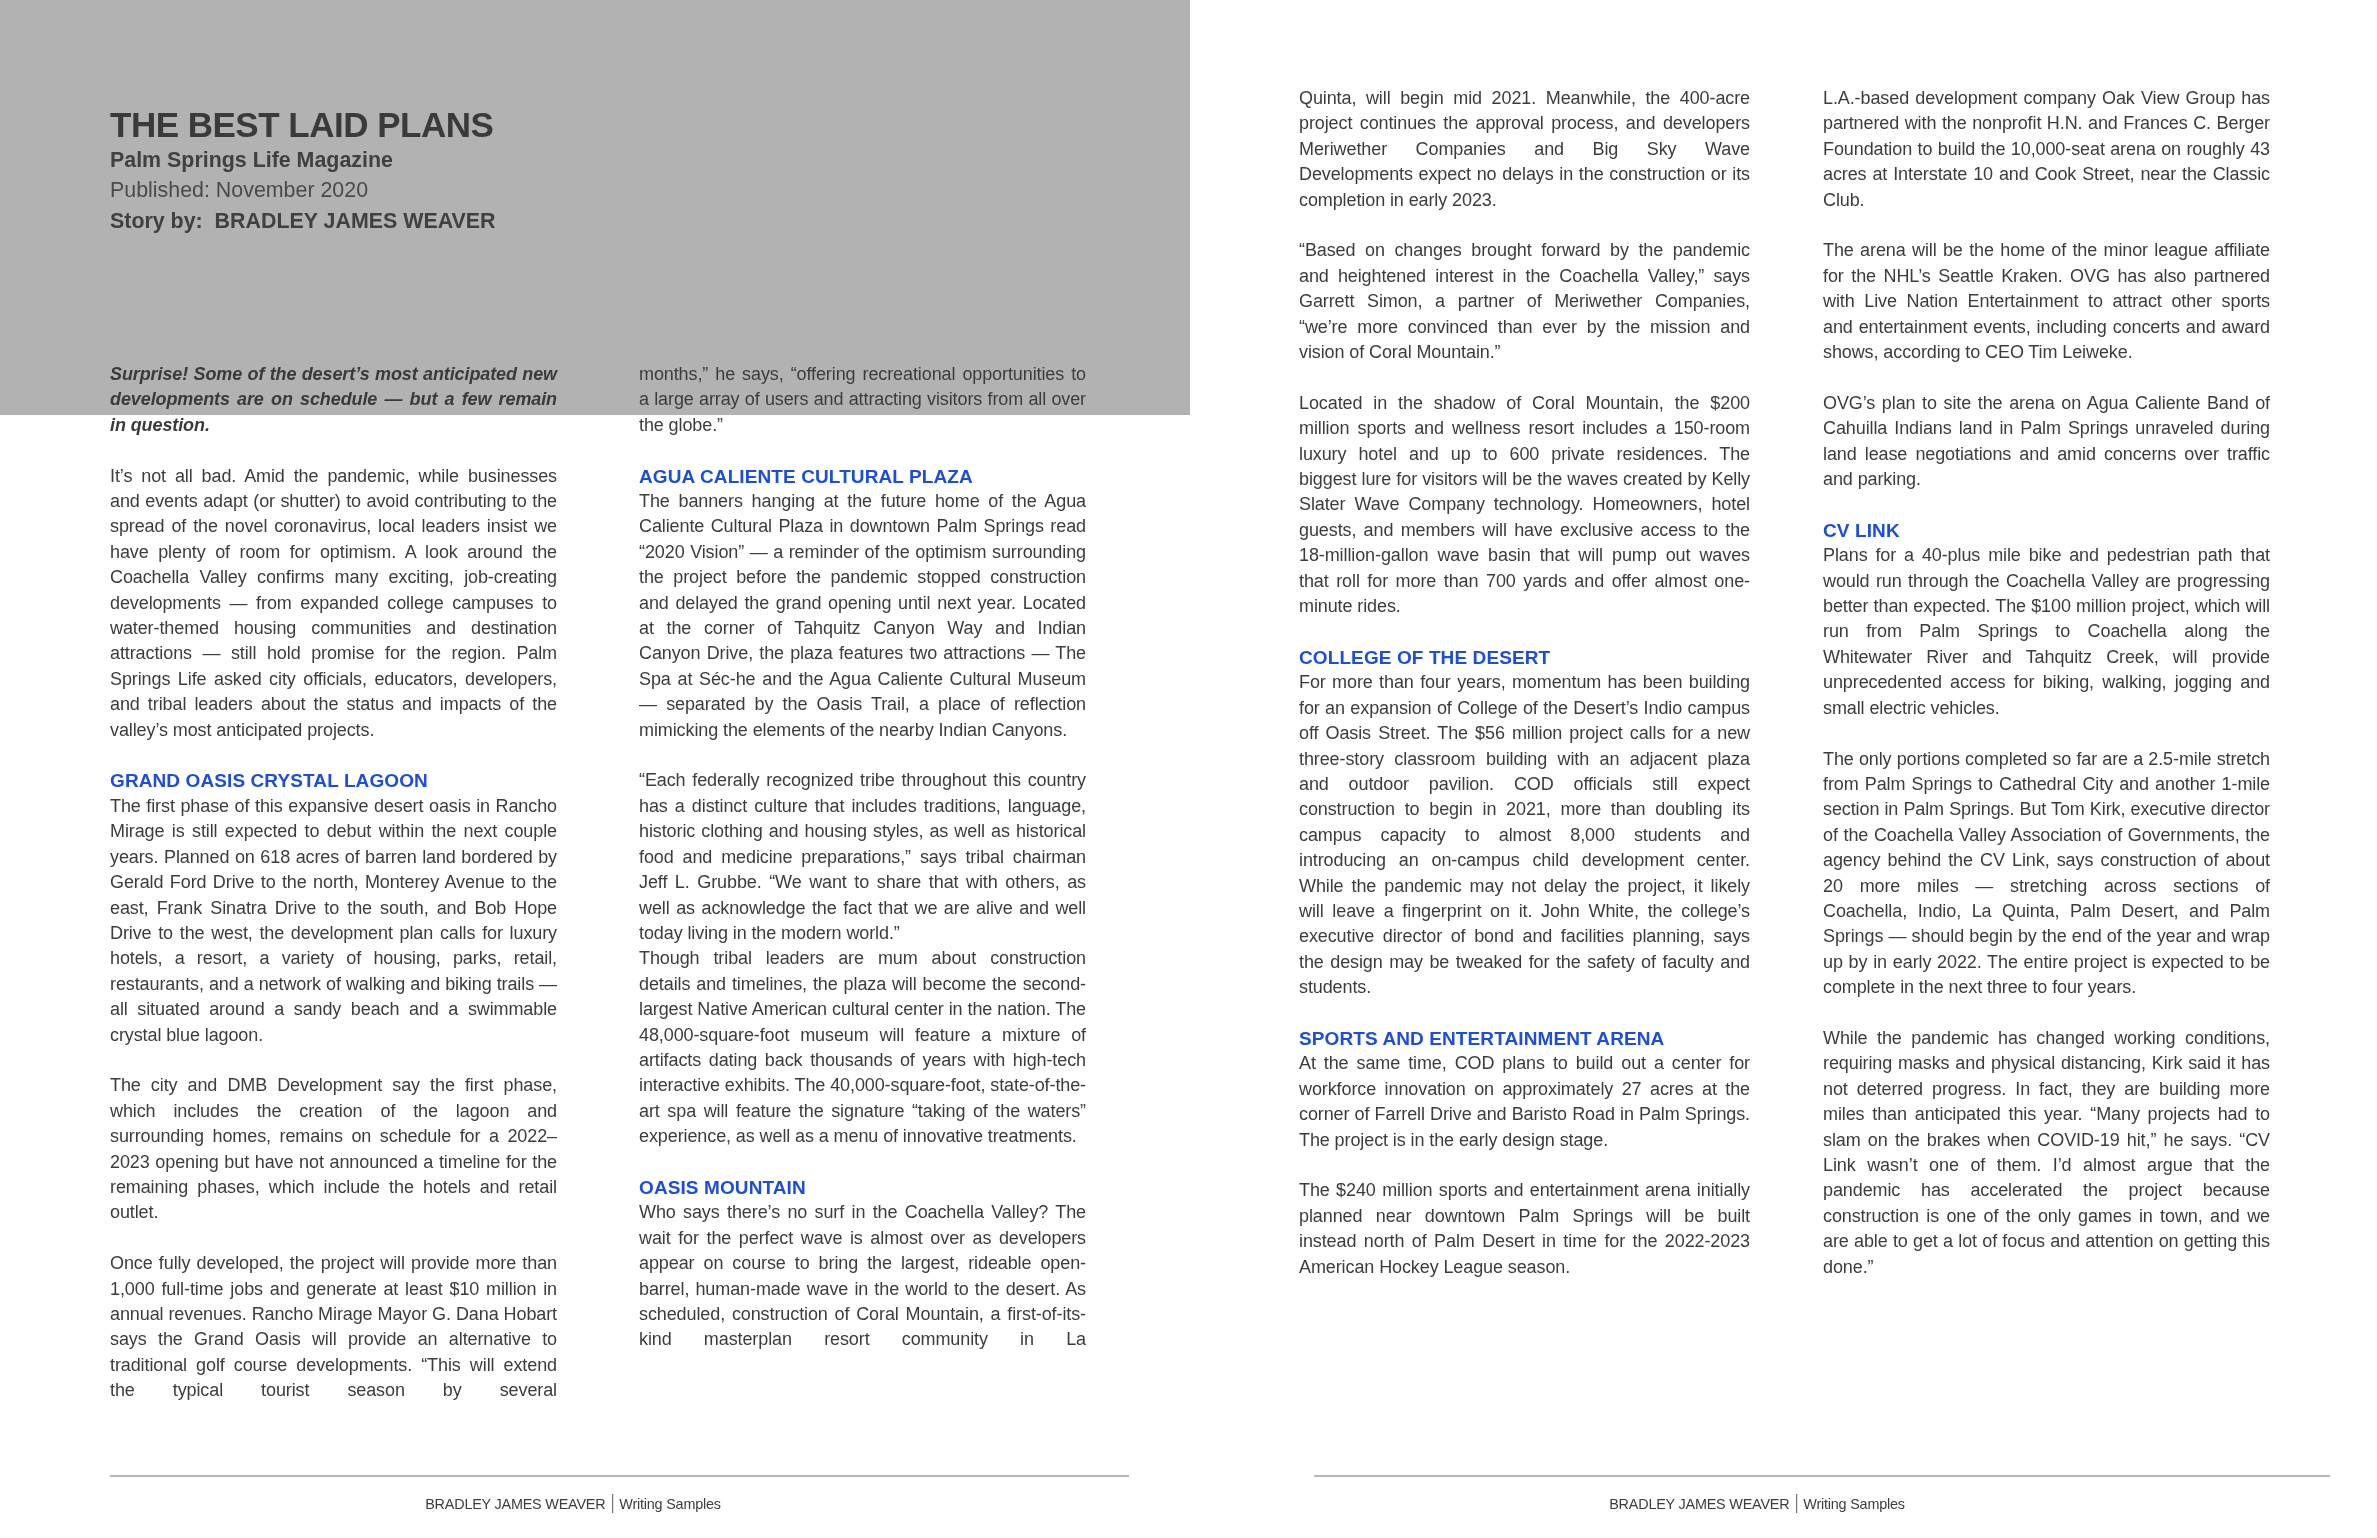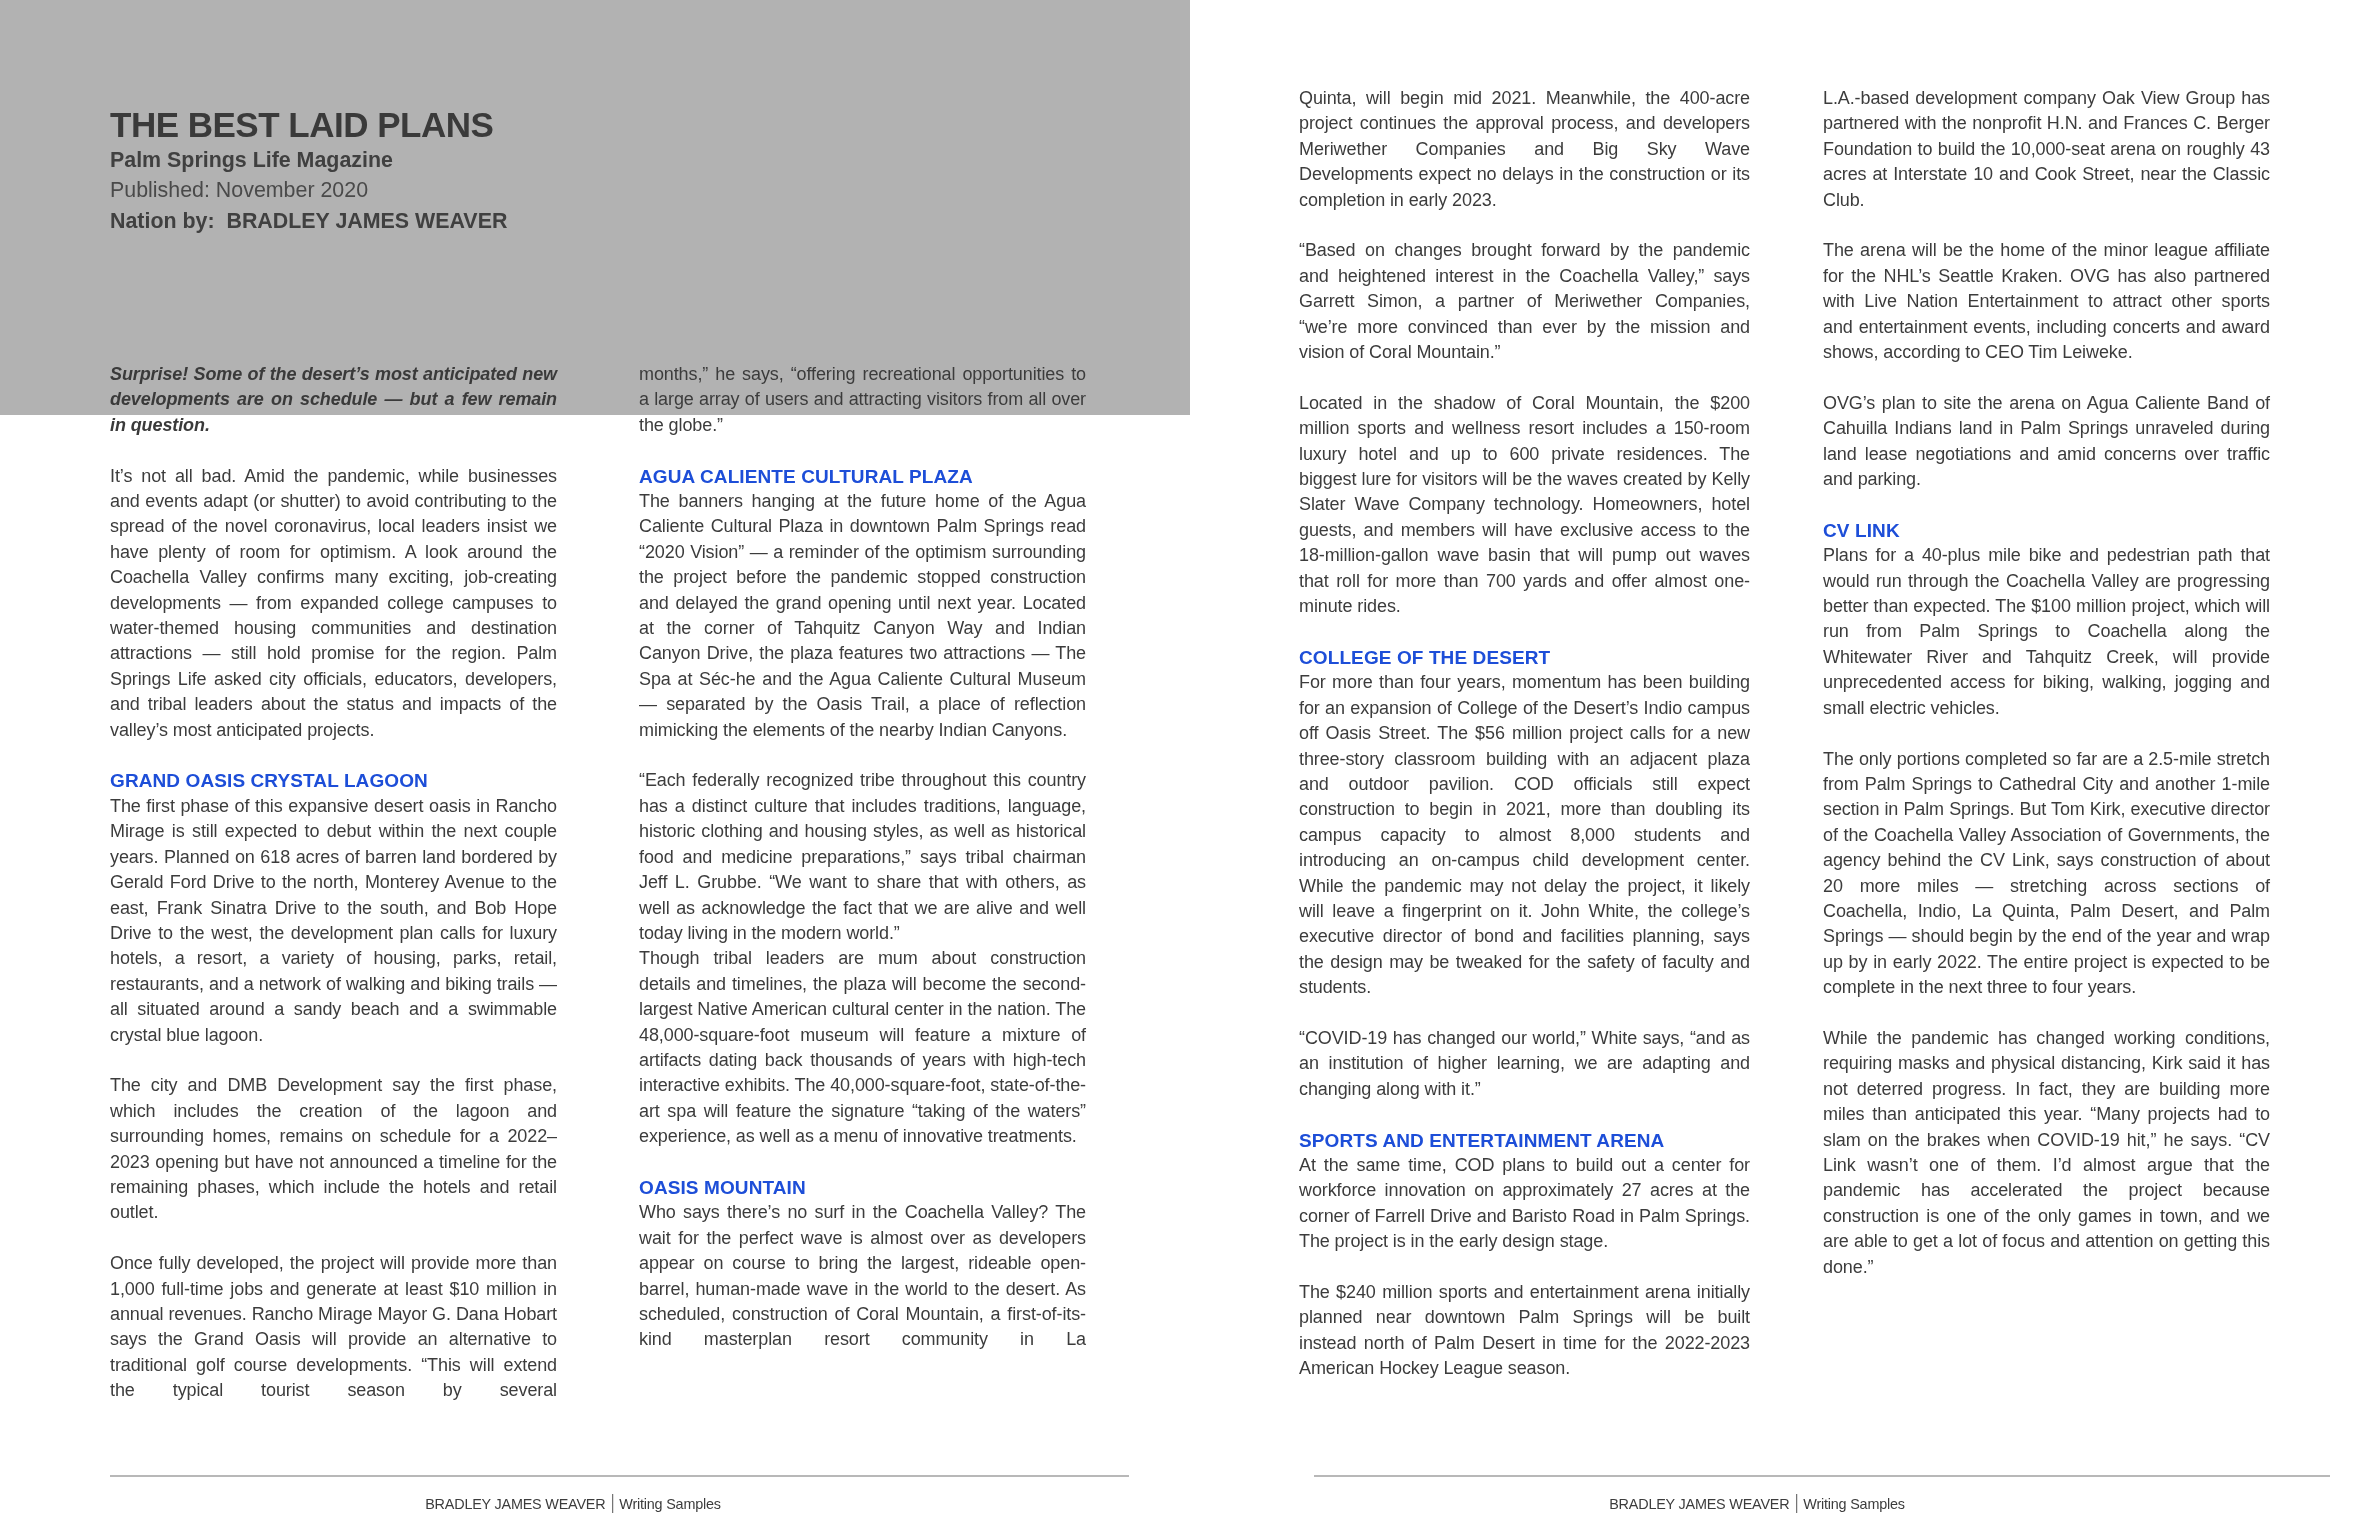--- a/index.html
+++ b/index.html
@@ -49,21 +49,21 @@
 </style>
 </head>
 <body>
 
 <div class="header-box">
   <div class="header-text">
     <div class="h-title">THE BEST LAID PLANS</div>
     <div class="h-pub">Palm Springs Life Magazine</div>
     <div class="h-date">Published: November 2020</div>
     <div class="h-by">
-      <span>Nation by:</span>&nbsp;&nbsp;<span>BRADLEY JAMES WEAVER</span>
+      <span>Story by:</span>&nbsp;&nbsp;<span>BRADLEY JAMES WEAVER</span>
     </div>
   </div>
 </div>
 
 <div class="col" id="col1">
   <p class="lead">Surprise! Some of the desert’s most anticipated new developments are on schedule — but a few remain in question.</p>
   <p>It’s not all bad. Amid the pandemic, while businesses and events adapt (or shutter) to avoid contributing to the spread of the novel coronavirus, local leaders insist we have plenty of room for optimism. A look around the Coachella Valley confirms many exciting, job-creating developments — from expanded college campuses to water-themed housing communities and destination attractions — still hold promise for the region. Palm Springs Life asked city officials, educators, developers, and tribal leaders about the status and impacts of the valley’s most anticipated projects.</p>
   <h3>GRAND OASIS CRYSTAL LAGOON</h3>
   <p>The first phase of this expansive desert oasis in Rancho Mirage is still expected to debut within the next couple years. Planned on 618 acres of barren land bordered by Gerald Ford Drive to the north, Monterey Avenue to the east, Frank Sinatra Drive to the south, and Bob Hope Drive to the west, the development plan calls for luxury hotels, a resort, a variety of housing, parks, retail, restaurants, and a network of walking and biking trails — all situated around a sandy beach and a swimmable crystal blue lagoon.</p>
   <p>The city and DMB Development say the first phase, which includes the creation of the lagoon and surrounding homes, remains on schedule for a 2022–2023 opening but have not announced a timeline for the remaining phases, which include the hotels and retail outlet.</p>
@@ -79,21 +79,20 @@
   <h3>OASIS MOUNTAIN</h3>
   <p class="last">Who says there’s no surf in the Coachella Valley? The wait for the perfect wave is almost over as developers appear on course to bring the largest, rideable open-barrel, human-made wave in the world to the desert. As scheduled, construction of Coral Mountain, a first-of-its-kind masterplan resort community in La</p>
 </div>
 
 <div class="col" id="col3">
   <p>Quinta, will begin mid 2021. Meanwhile, the 400-acre project continues the approval process, and developers Meriwether Companies and Big Sky Wave Developments expect no delays in the construction or its completion in early 2023.</p>
   <p>“Based on changes brought forward by the pandemic and heightened interest in the Coachella Valley,” says Garrett Simon, a partner of Meriwether Companies, “we’re more convinced than ever by the mission and vision of Coral Mountain.”</p>
   <p>Located in the shadow of Coral Mountain, the $200 million sports and wellness resort includes a 150-room luxury hotel and up to 600 private residences. The biggest lure for visitors will be the waves created by Kelly Slater Wave Company technology. Homeowners, hotel guests, and members will have exclusive access to the 18-million-gallon wave basin that will pump out waves that roll for more than 700 yards and offer almost one-minute rides.</p>
   <h3>COLLEGE OF THE DESERT</h3>
   <p>For more than four years, momentum has been building for an expansion of College of the Desert’s Indio campus off Oasis Street. The $56 million project calls for a new three-story classroom building with an adjacent plaza and outdoor pavilion. COD officials still expect construction to begin in 2021, more than doubling its campus capacity to almost 8,000 students and introducing an on-campus child development center. While the pandemic may not delay the project, it likely will leave a fingerprint on it. John White, the college’s executive director of bond and facilities planning, says the design may be tweaked for the safety of faculty and students.</p>
-  <p>“COVID-19 has changed our world,” White says, “and as an institution of higher learning, we are adapting and changing along with it.”</p>
   <h3>SPORTS AND ENTERTAINMENT ARENA</h3>
   <p>At the same time, COD plans to build out a center for workforce innovation on approximately 27 acres at the corner of Farrell Drive and Baristo Road in Palm Springs. The project is in the early design stage.</p>
   <p class="tight">The $240 million sports and entertainment arena initially planned near downtown Palm Springs will be built instead north of Palm Desert in time for the 2022-2023 American Hockey League season.</p>
 </div>
 
 <div class="col" id="col4">
   <p>L.A.-based development company Oak View Group has partnered with the nonprofit H.N. and Frances C. Berger Foundation to build the 10,000-seat arena on roughly 43 acres at Interstate 10 and Cook Street, near the Classic Club.</p>
   <p>The arena will be the home of the minor league affiliate for the NHL’s Seattle Kraken. OVG has also partnered with Live Nation Entertainment to attract other sports and entertainment events, including concerts and award shows, according to CEO Tim Leiweke.</p>
   <p>OVG’s plan to site the arena on Agua Caliente Band of Cahuilla Indians land in Palm Springs unraveled during land lease negotiations and amid concerns over traffic and parking.</p>
   <h3>CV LINK</h3>

